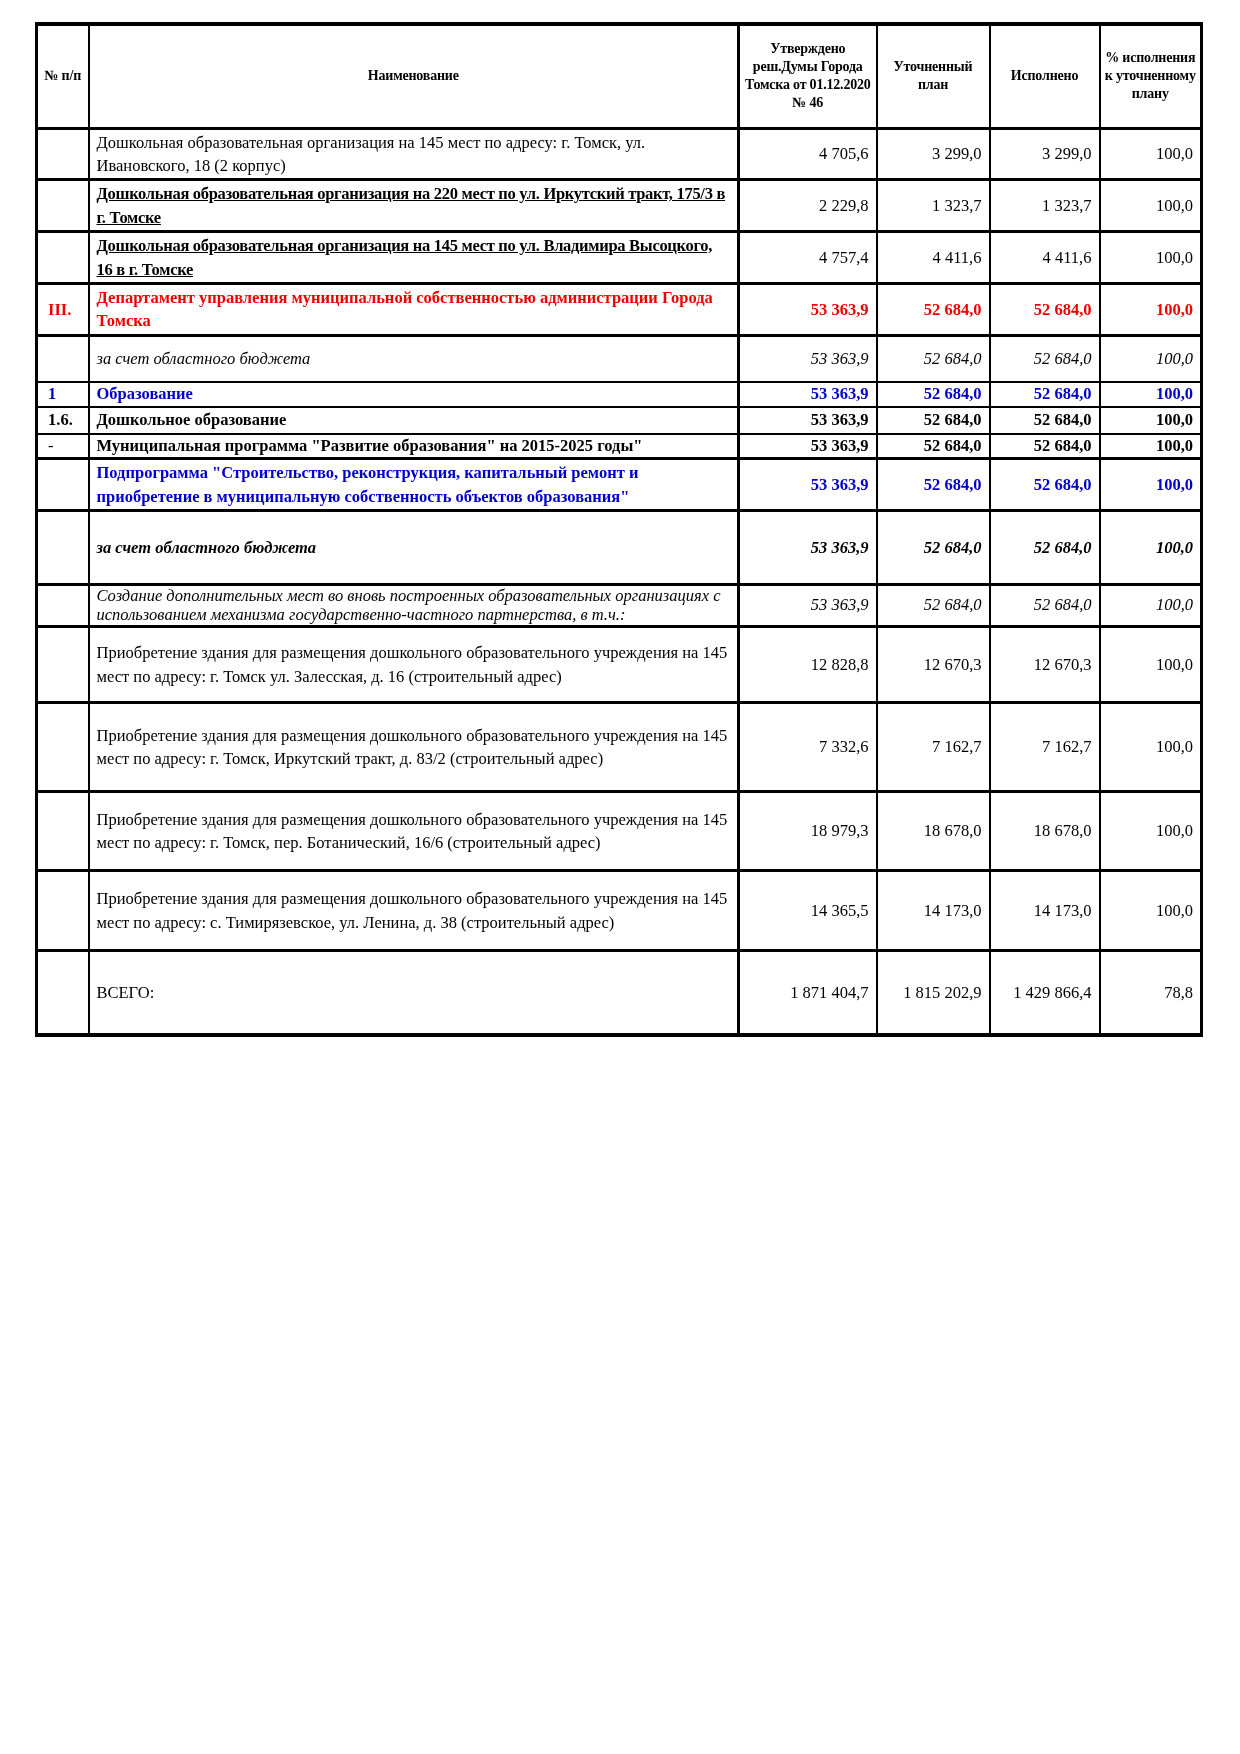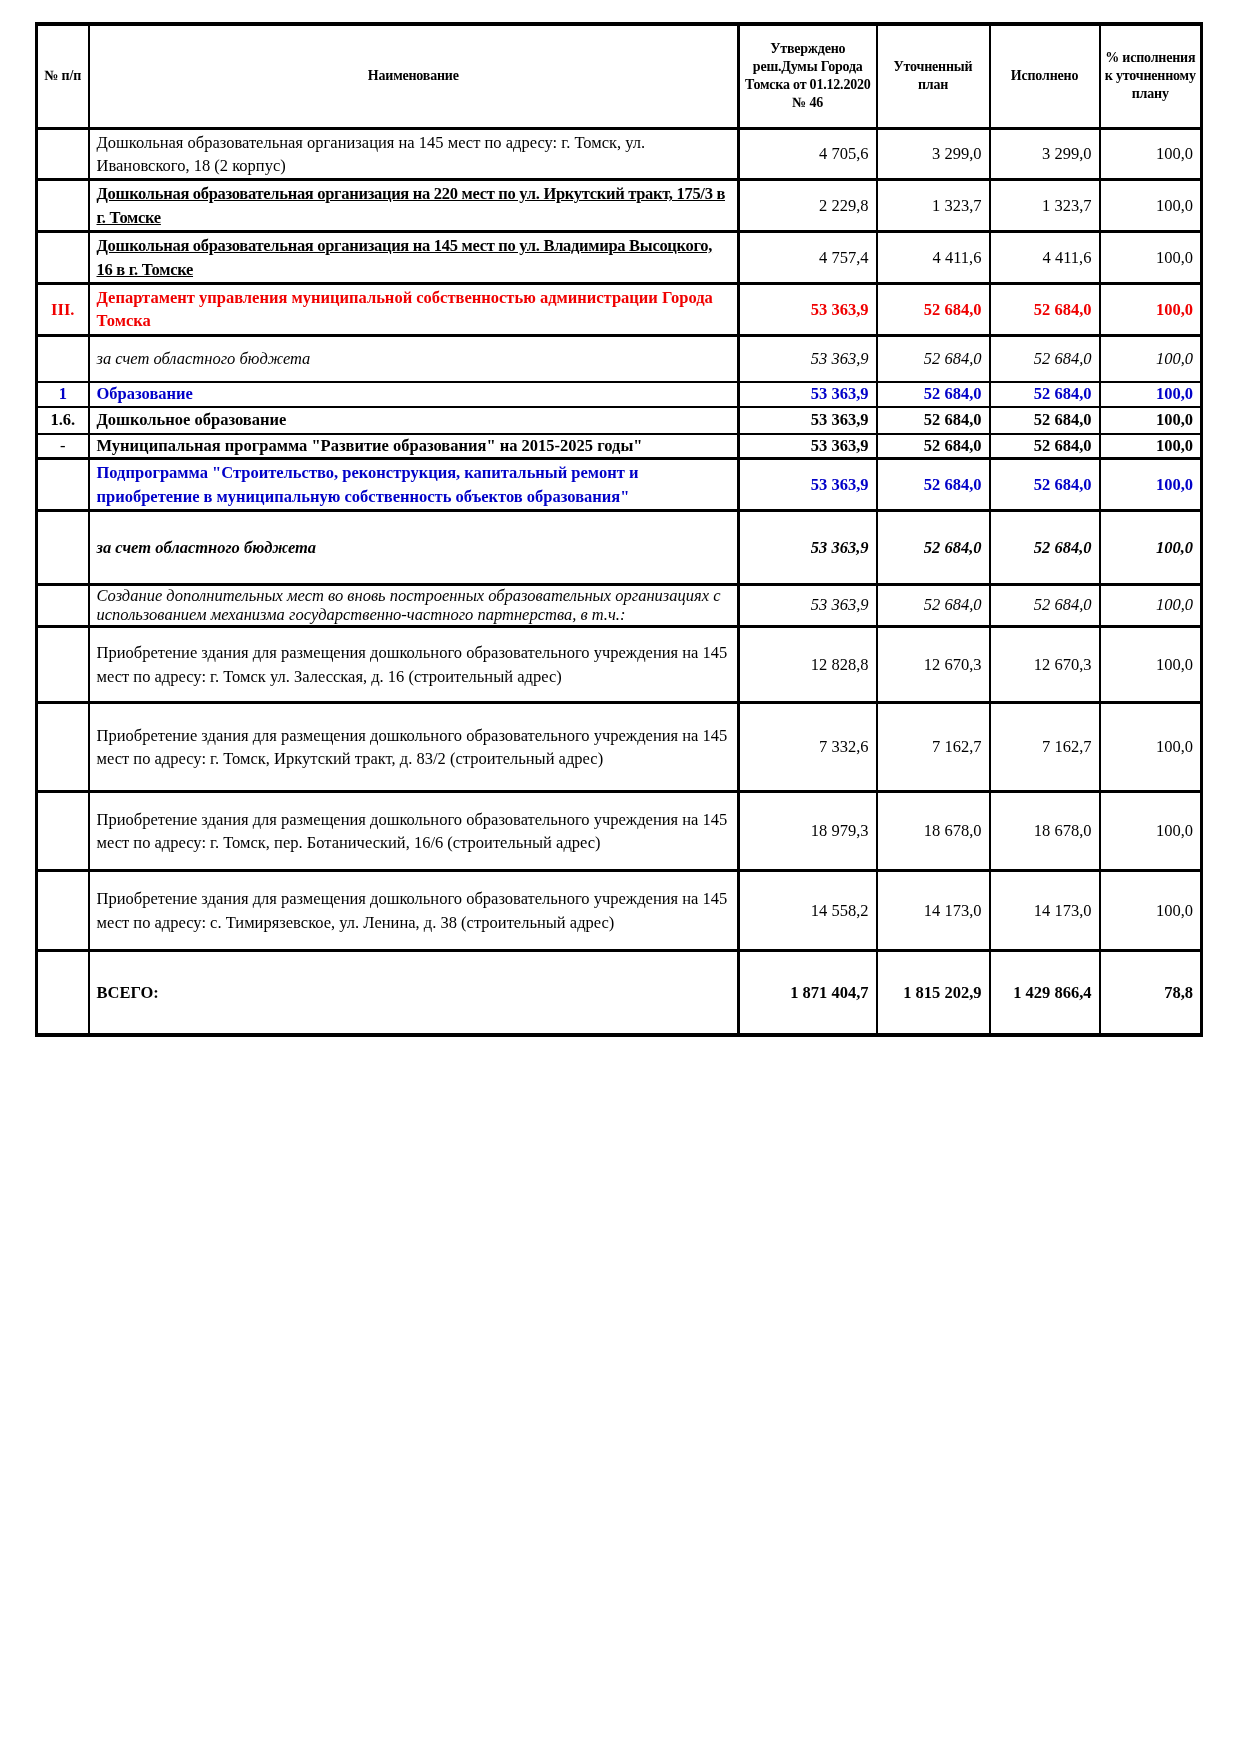--- a/index.html
+++ b/index.html
@@ -28,21 +28,21 @@
   th,td{border:2px solid var(--line);overflow:hidden;}
   thead tr{height:104px}
   thead th{
     font-weight:bold;text-align:center;vertical-align:middle;
     font-size:14px;line-height:1.3;padding:2px 3px;letter-spacing:-0.2px;
     border-bottom:3px solid var(--line);
   }
   th:nth-child(2),td:nth-child(2){border-right-width:3px;}
 
   td{font-size:16.5px;vertical-align:middle;padding:2px 4px;line-height:1.42;}
-  td.num{text-align:center;padding:1px 1px;}
+  td.num{text-align:left;padding:1px 10px;}
   td.name{text-align:left;padding:1px 7px;}
   td.val{text-align:right;padding:2px 7px;white-space:nowrap;}
 
   
   tbody tr:nth-child(1){height:49px}
   tbody tr:nth-child(2){height:47px}
   tbody tr:nth-child(3){height:48px}
   tbody tr:nth-child(4){height:48px}
   tbody tr:nth-child(5){height:47px}
   tbody tr:nth-child(6){height:24px}
@@ -83,21 +83,21 @@
   
   tr.plain td{font-weight:normal;}
   tr.heavy-name td.name{font-weight:bold;letter-spacing:-0.3px;text-decoration:underline;}
   tr.section-red td{color:var(--red);font-weight:bold;}
   tr.section-blue td{color:var(--blue);font-weight:bold;}
   tr.italic td{font-style:italic;}
   tr.bold td{font-weight:bold;}
   tr.program-bold td{font-weight:bold;}
   tr.program-bold td.num{font-weight:normal;}
   tr.bold-italic td{font-weight:bold;font-style:italic;}
-  tr.total td{font-weight:bold;}
+  tr.total td{font-weight:normal;}
 </style>
 </head>
 <body>
 
 <div class="sheet">
   <table class="budget">
     <colgroup>
       <col class="c-num">
         <col class="c-name">
         <col class="c-approved">
@@ -239,21 +239,21 @@
     <td class="name">Приобретение здания для размещения дошкольного образовательного учреждения на 145 мест по адресу: г. Томск, пер. Ботанический, 16/6 (строительный адрес)</td>
     <td class="val">18 979,3</td>
     <td class="val">18 678,0</td>
     <td class="val">18 678,0</td>
     <td class="val">100,0</td>
   </tr>
 
   <tr class="plain">
     <td class="num"></td>
     <td class="name">Приобретение здания для размещения дошкольного образовательного учреждения на 145 мест по адресу: с. Тимирязевское, ул. Ленина, д. 38 (строительный адрес)</td>
-    <td class="val">14 558,2</td>
+    <td class="val">14 365,5</td>
     <td class="val">14 173,0</td>
     <td class="val">14 173,0</td>
     <td class="val">100,0</td>
   </tr>
 
   <tr class="total">
     <td class="num"></td>
     <td class="name">ВСЕГО:</td>
     <td class="val">1 871 404,7</td>
     <td class="val">1 815 202,9</td>

